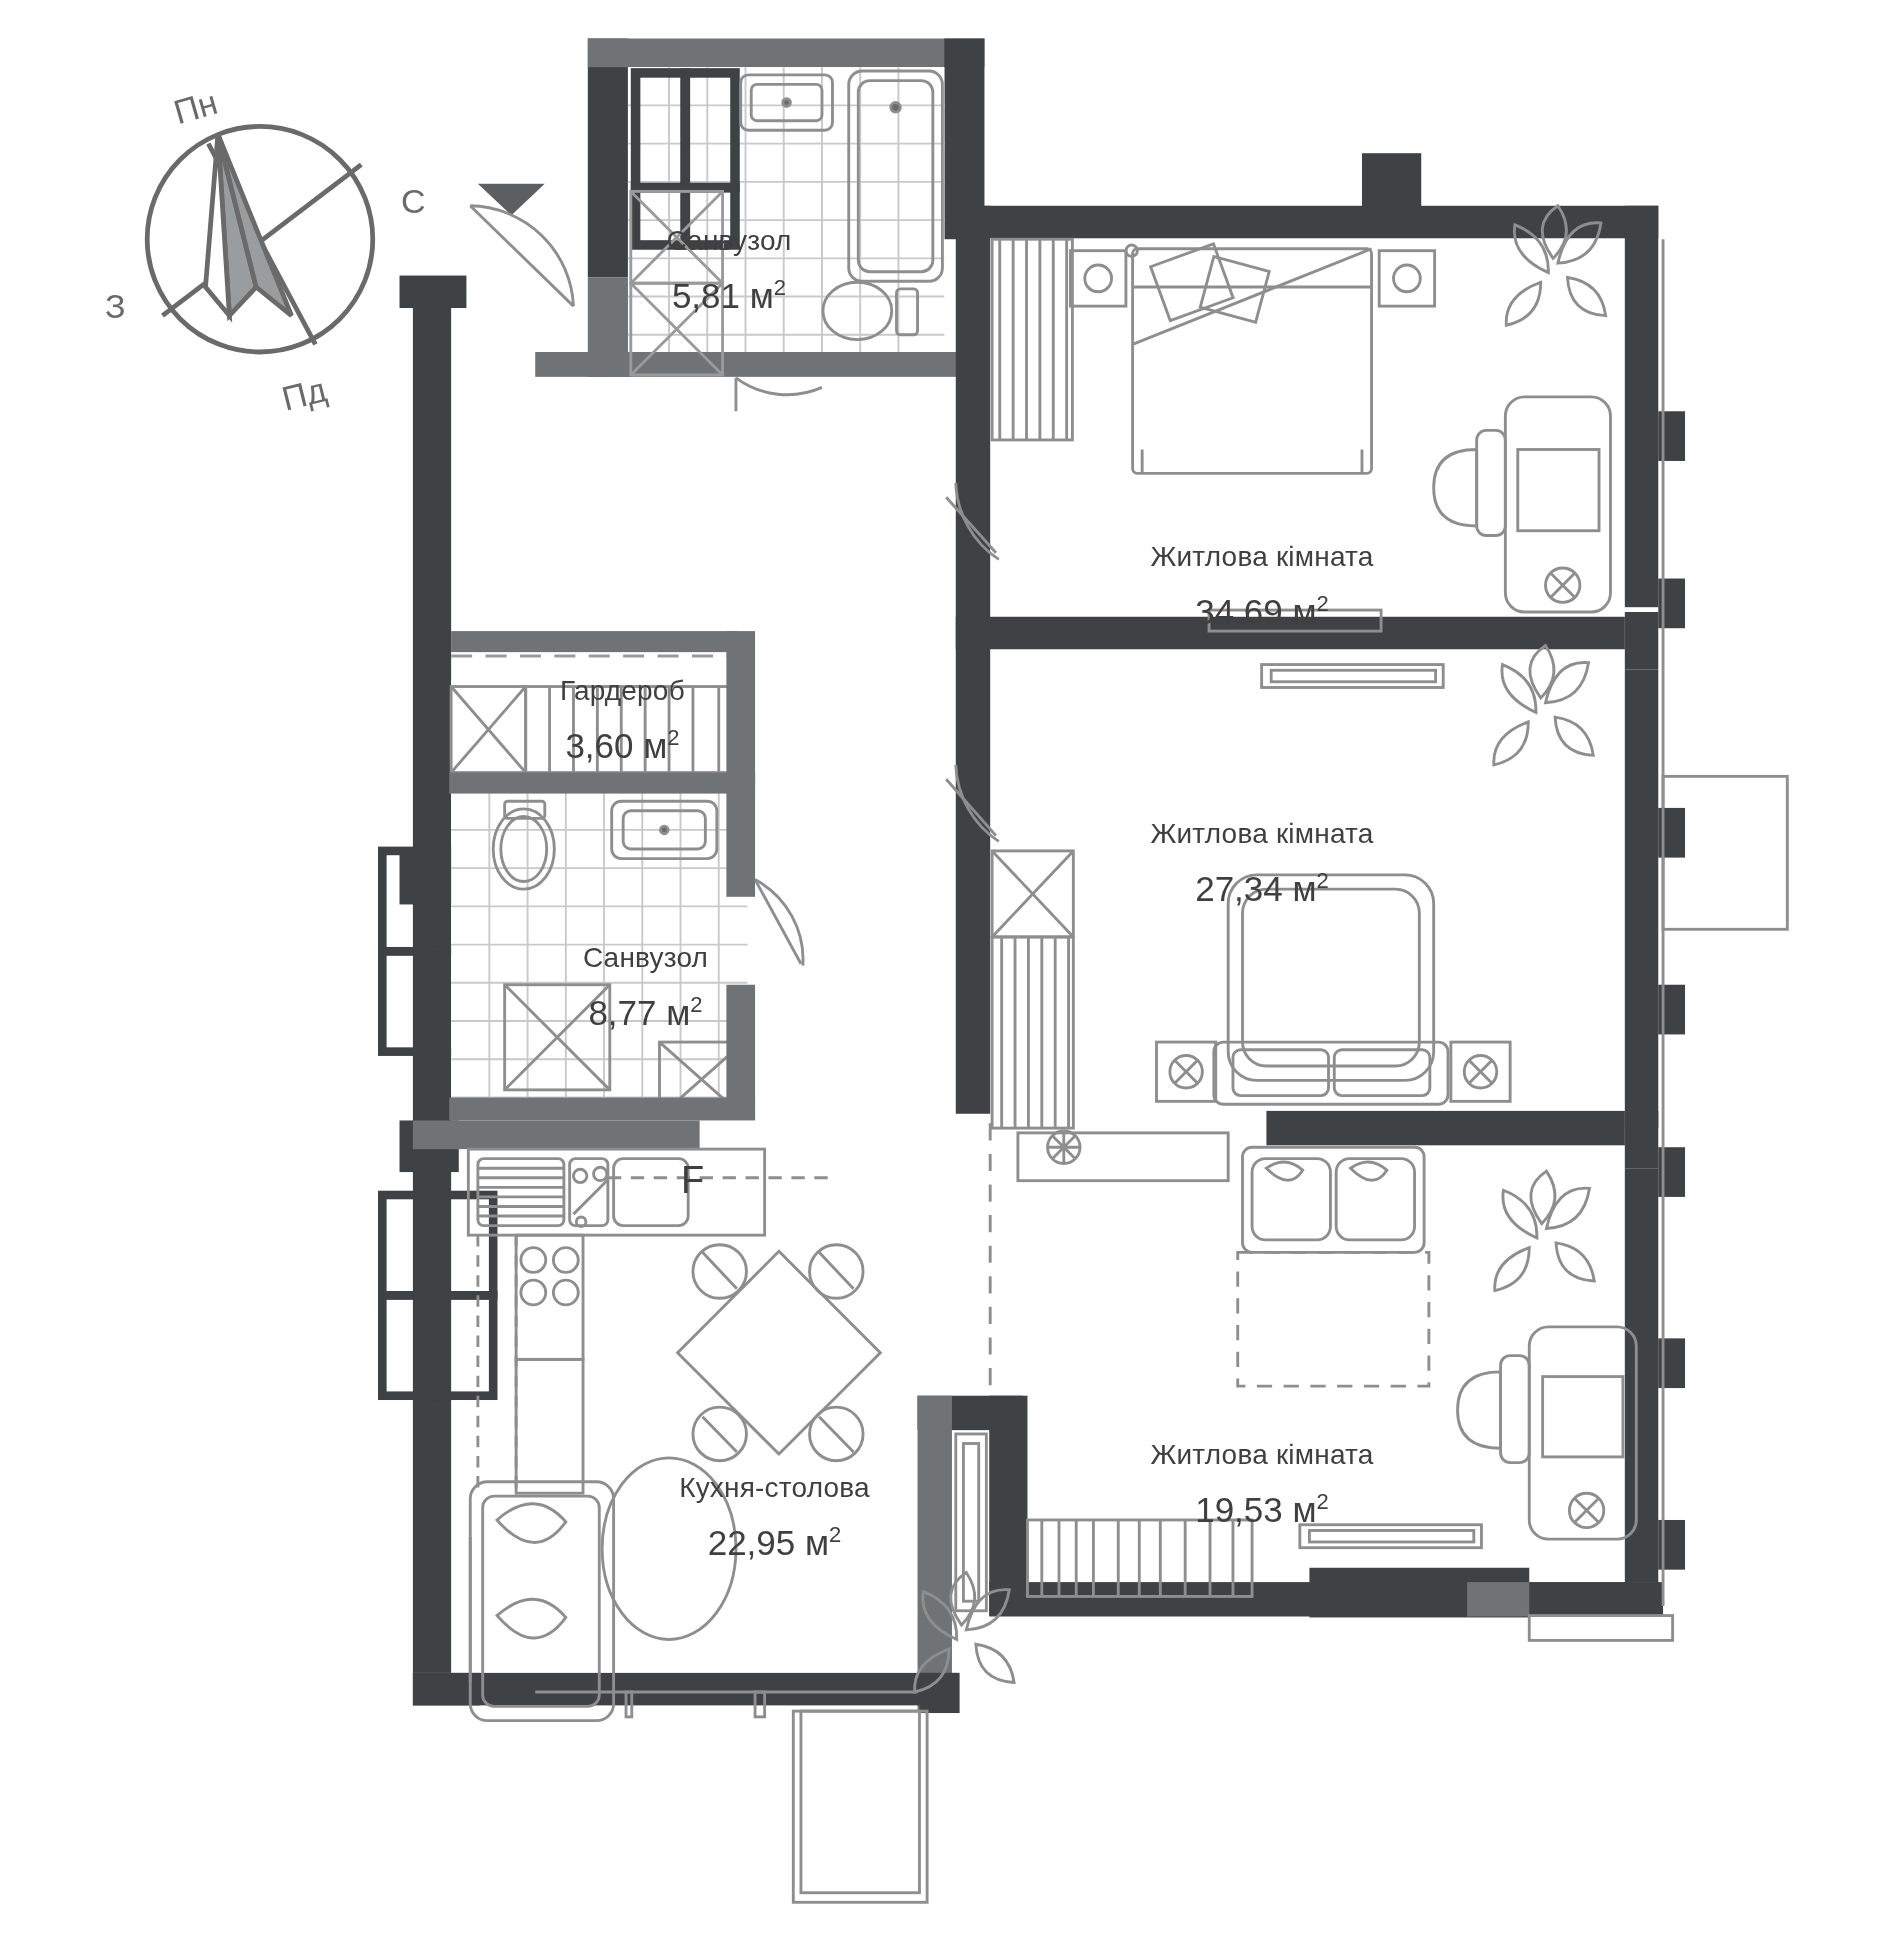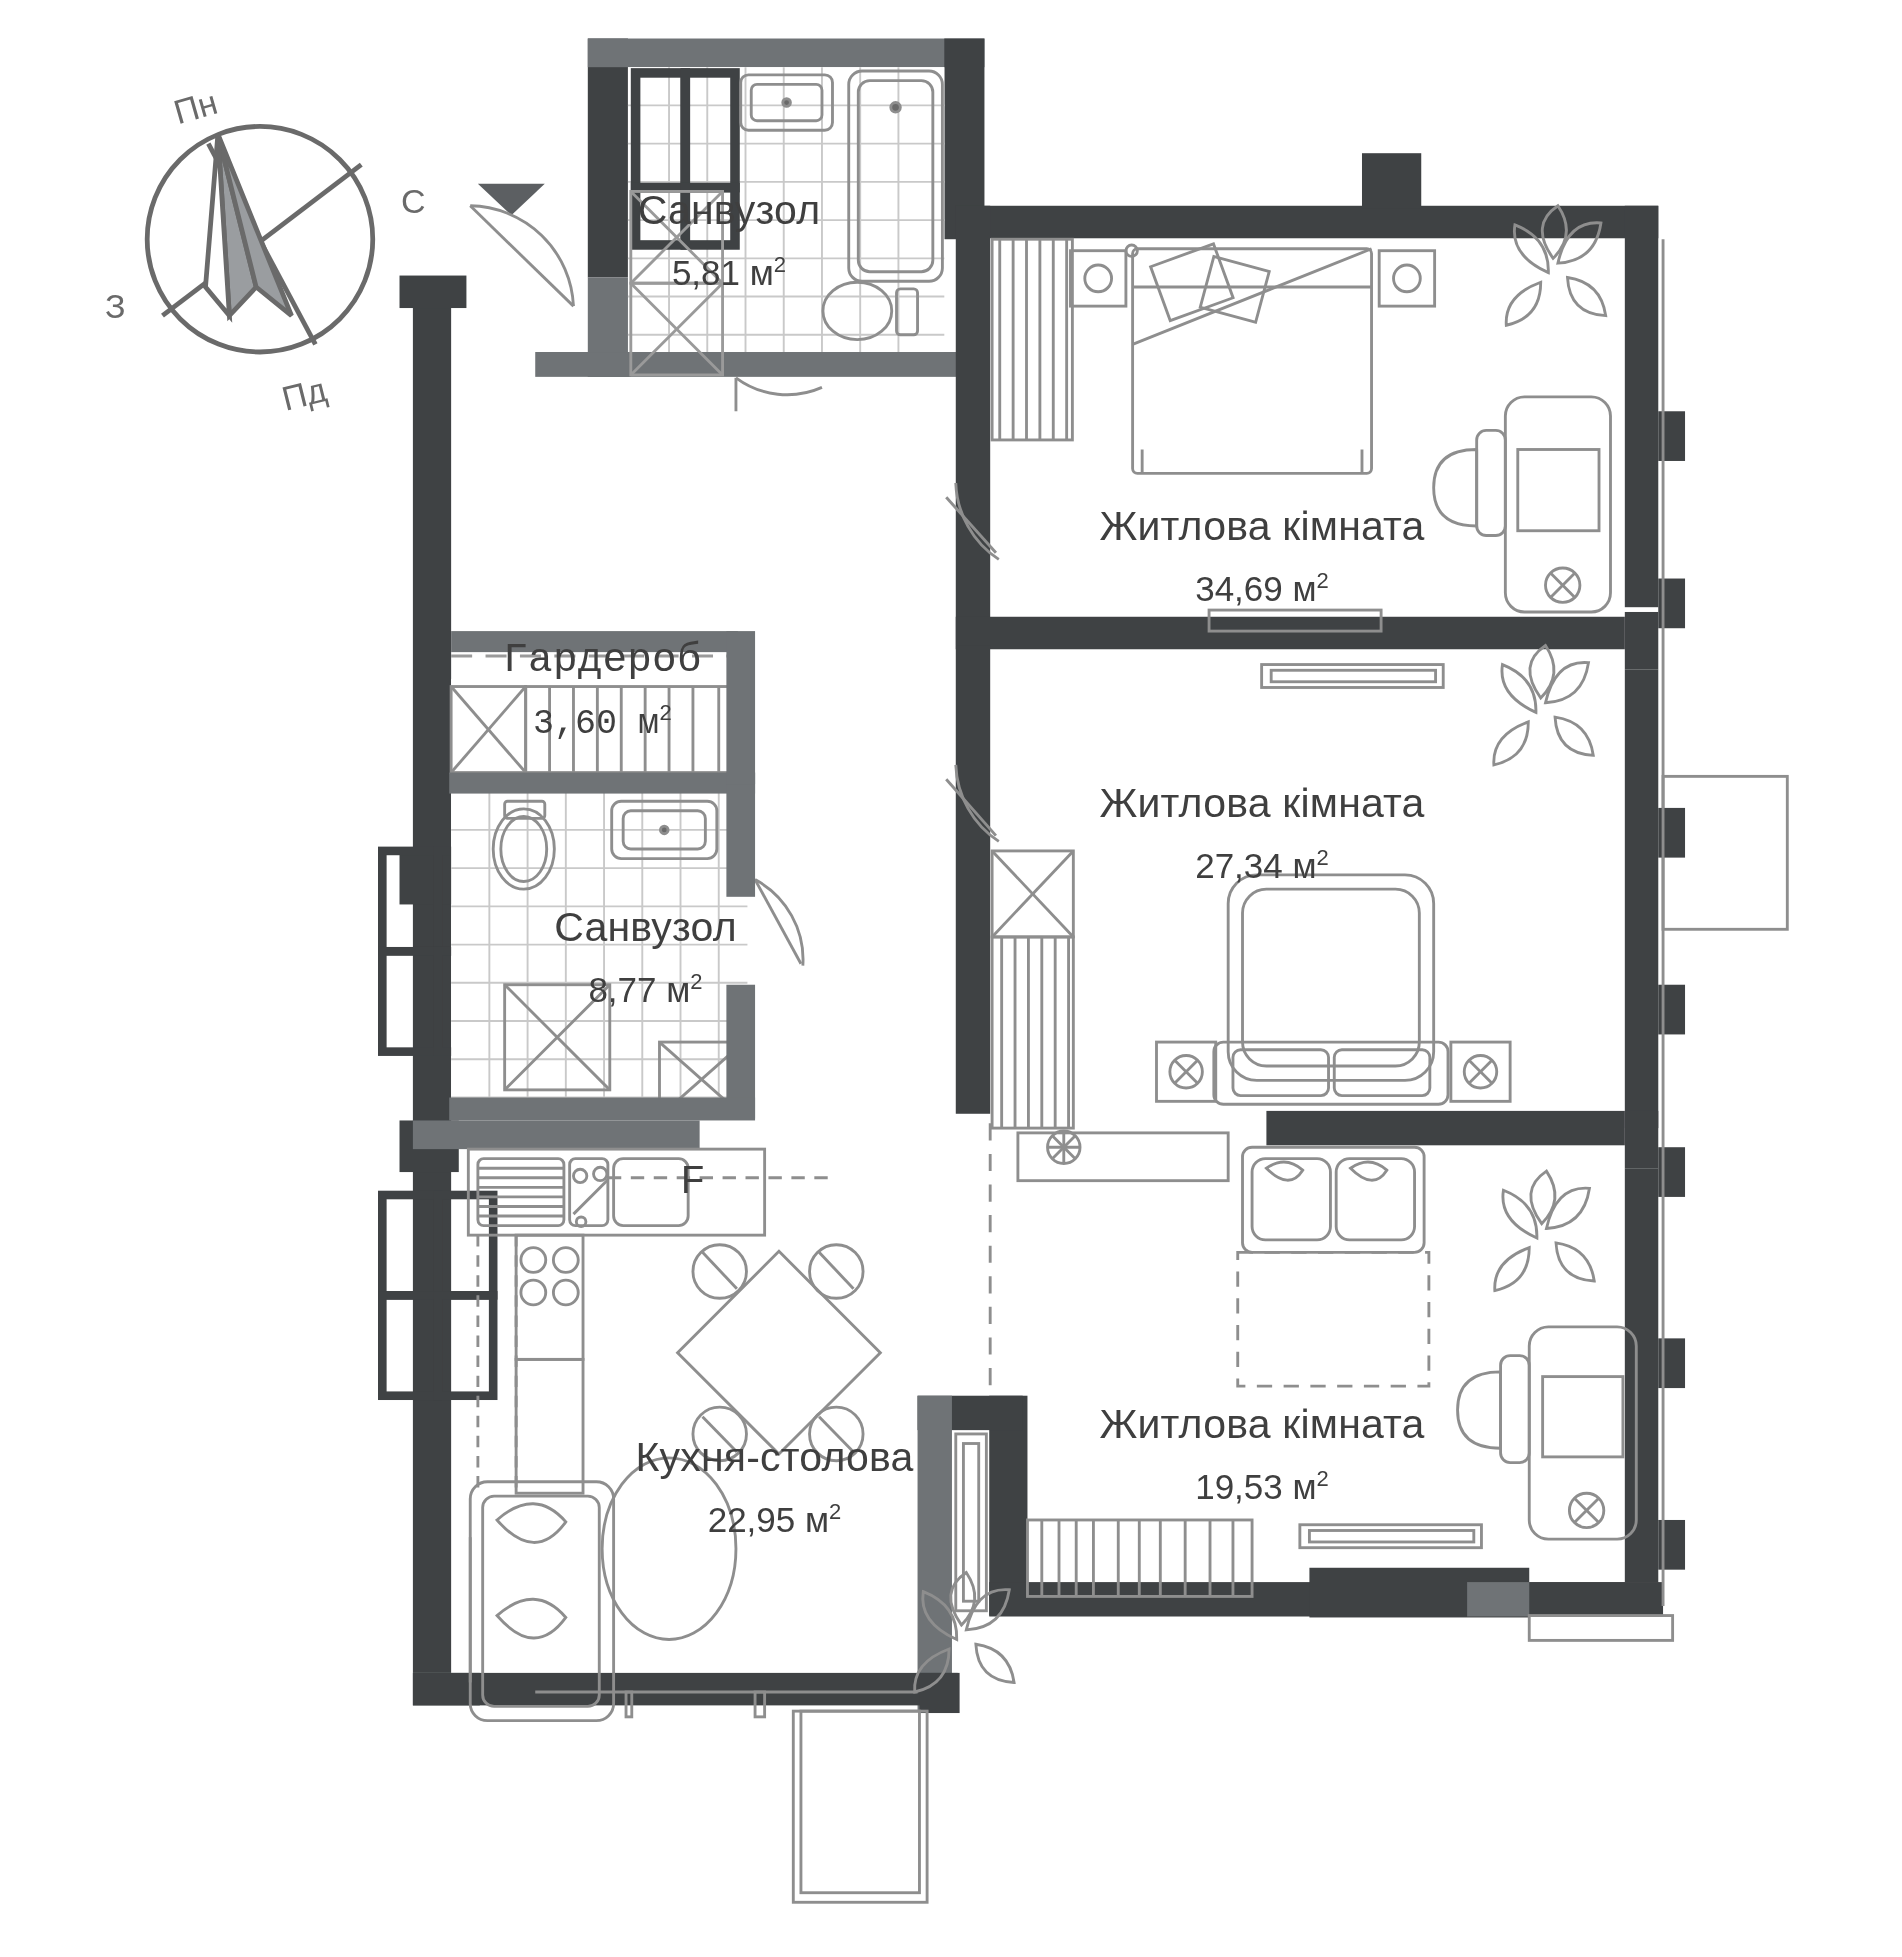--- a/index.html
+++ b/index.html
@@ -2,21 +2,21 @@
 <html><head>
 <meta charset="utf-8">
 <style>
   html,body{margin:0;padding:0;background:#ffffff;}
   body{width:1902px;height:1958px;position:relative;overflow:hidden;
        font-family:"Liberation Sans","DejaVu Sans",sans-serif;color:#3a3a3a;}
   #plan{position:absolute;left:0;top:0;width:1902px;height:1958px;}
   .lbl{position:absolute;text-align:center;color:#3f3f3f;
        font-family:"Liberation Sans","DejaVu Sans",sans-serif;
        white-space:nowrap;line-height:1.18;pointer-events:none;}
-  .lbl .nm{display:block;font-size:41px;font-weight:400;letter-spacing:0.2px;}
+  .lbl .nm{display:block;font-size:28px;font-weight:400;letter-spacing:0.2px;margin-top:38px;}
   .lbl .ar{display:block;font-size:35px;font-weight:400;margin-top:18px;}
   .lbl .ar sup{font-size:22px;vertical-align:super;}
   .cmp{position:absolute;font-size:34px;color:#6a6a6a;
        font-family:"Liberation Sans","DejaVu Sans",sans-serif;}
   .fmark{position:absolute;font-size:38px;color:#3f3f3f;
        font-family:"Liberation Sans","DejaVu Sans",sans-serif;}
 </style>
 </head>
 <body>
 
@@ -520,21 +520,21 @@
 <div class="lbl" style="left:1085px;top:779px;width:354px;">
   <span class="nm">Житлова кімната</span>
   <span class="ar"><span>27,34</span> <span>м</span><sup>2</sup></span>
 </div>
 
 <div class="lbl" style="left:1085px;top:1400px;width:354px;">
   <span class="nm">Житлова кімната</span>
   <span class="ar"><span>19,53</span> <span>м</span><sup>2</sup></span>
 </div>
 
-<div class="lbl" style="left:488px;top:636px;width:229px;font-family:Liberation Mono, monospace;">
+<div class="lbl" style="left:508px;top:636px;width:229px;">
   <span class="nm">Гардероб</span>
   <span class="ar"><span>3,60</span> <span>м</span><sup>2</sup></span>
 </div>
 
 <div class="lbl" style="left:531px;top:903px;width:229px;">
   <span class="nm">Санвузол</span>
   <span class="ar"><span>8,77</span> <span>м</span><sup>2</sup></span>
 </div>
 
 <div class="lbl" style="left:617px;top:1433px;width:315px;">

